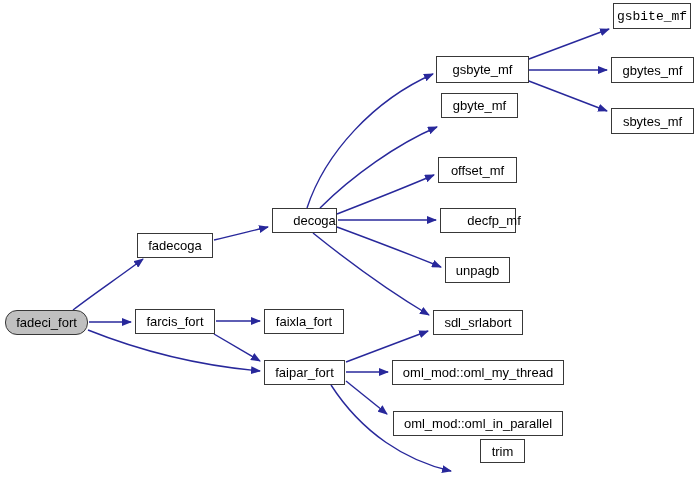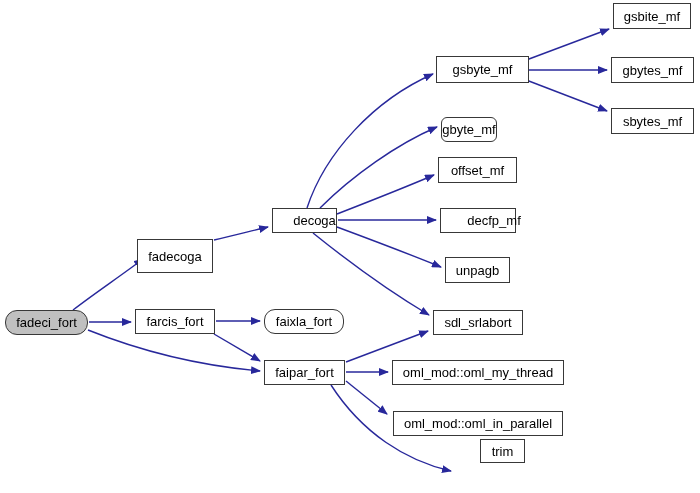--- a/index.html
+++ b/index.html
@@ -67,31 +67,31 @@
     <path class="edge" d="M 521 62 L 609 29" marker-end="url(#ah)"></path>
     <path class="edge" d="M 521 70 L 607 70" marker-end="url(#ah)"></path>
     <path class="edge" d="M 521 78 L 607 111" marker-end="url(#ah)"></path>
     <path class="edge" d="M 346 362 L 428 331" marker-end="url(#ah)"></path>
     <path class="edge" d="M 346 372 L 388 372" marker-end="url(#ah)"></path>
     <path class="edge" d="M 346 381 L 387 414" marker-end="url(#ah)"></path>
     <path class="edge" d="M 331 385 C 362 433 406 461 451 471" marker-end="url(#ah)"></path>
   </svg>
 
   <div class="node highlight" style="left:5px;   top:310px; width:83px;  height:25px;">fadeci_fort</div>
-  <div class="node" style="left:137px; top:239px; width:76px;  height:34px;">fadecoga</div>
+  <div class="node" style="left:137px; top:233px; width:76px;  height:25px;">fadecoga</div>
   <div class="node" style="left:135px; top:309px; width:80px;  height:25px;">farcis_fort</div>
-  <div class="node" style="left:264px; top:309px; width:80px;  height:25px;border-radius:11px;">faixla_fort</div>
+  <div class="node" style="left:264px; top:309px; width:80px;  height:25px;">faixla_fort</div>
   <div class="node" style="left:264px; top:360px; width:81px;  height:25px;">faipar_fort</div>
   <div class="node" style="left:272px; top:208px; width:65px;  height:25px;padding-left:20px;">decoga</div>
   <div class="node" style="left:436px; top:56px;  width:93px;  height:27px;">gsbyte_mf</div>
-  <div class="node" style="left:441px; top:117px; width:56px;  height:25px;border-radius:6px;">gbyte_mf</div>
+  <div class="node" style="left:441px; top:93px; width:77px;  height:25px;">gbyte_mf</div>
   <div class="node" style="left:438px; top:157px; width:79px;  height:26px;">offset_mf</div>
   <div class="node" style="left:440px; top:208px; width:76px;  height:25px;padding-left:32px;">decfp_mf</div>
   <div class="node" style="left:433px; top:310px; width:90px;  height:25px;">sdl_srlabort</div>
   <div class="node" style="left:445px; top:257px; width:65px;  height:26px;">unpagb</div>
   <div class="node" style="left:393px; top:411px; width:170px; height:25px;">oml_mod::oml_in_parallel</div>
   <div class="node" style="left:392px; top:360px; width:172px; height:25px;">oml_mod::oml_my_thread</div>
   <div class="node" style="left:456px; top:439px; width:45px;  height:24px;margin-left:24px;">trim</div>
-  <div class="node" style="left:613px; top:3px;   width:78px;  height:26px;">gsbite_mf</div>
+  <div class="node" style="left:613px; top:3px;   width:78px;  height:26px;font-family:Liberation Mono, monospace;">gsbite_mf</div>
   <div class="node" style="left:611px; top:57px;  width:83px;  height:26px;">gbytes_mf</div>
   <div class="node" style="left:611px; top:108px; width:83px;  height:26px;">sbytes_mf</div>
 
 </div>
 
 </body></html>

